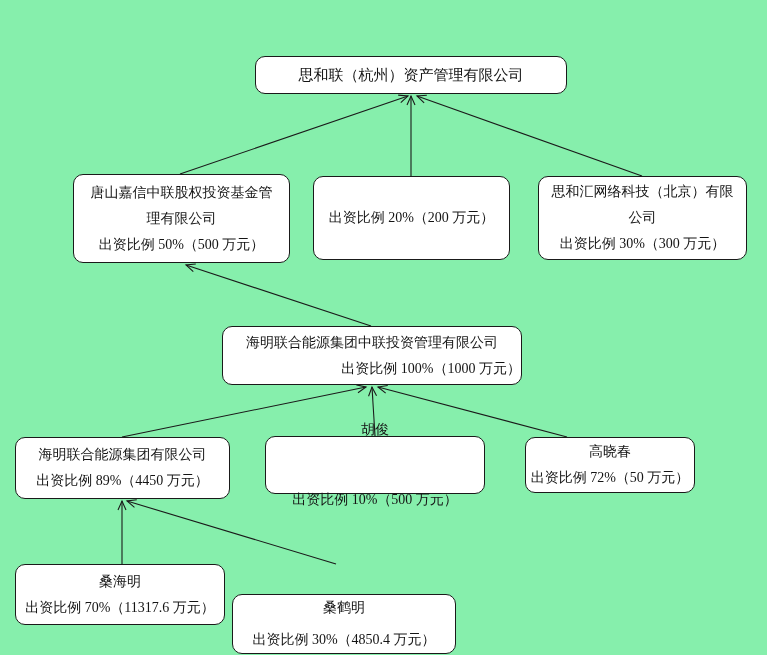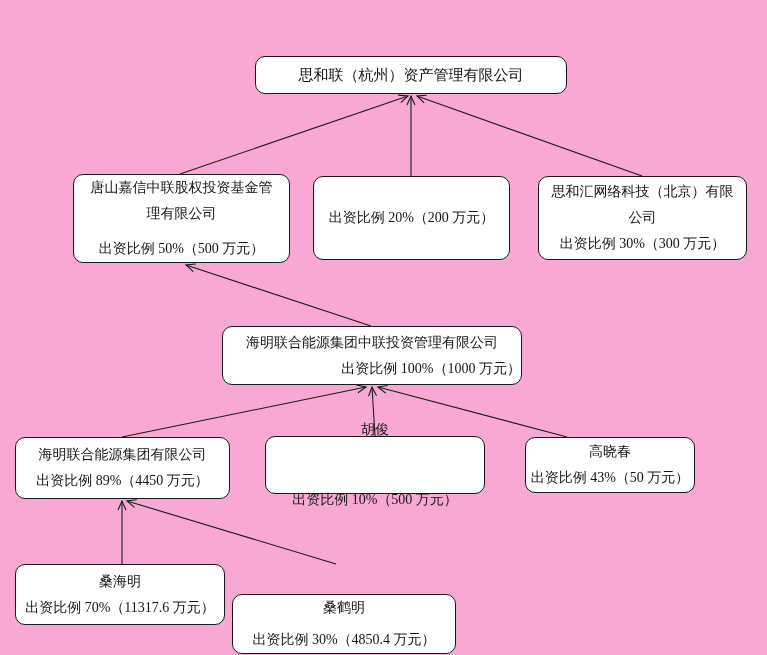--- a/index.html
+++ b/index.html
@@ -1,19 +1,19 @@
 <!DOCTYPE html>
 <html><head>
 <meta charset="utf-8">
 <style>
   html,body{margin:0;padding:0;background:#ffffff;}
   #canvas{
     position:relative;
     width:767px;height:655px;
-    background:#f9a8d4;
+    background:#86efac;
     font-family:"Liberation Serif","DejaVu Serif",serif;
     color:#141414;
     overflow:hidden;
   }
   #edges{position:absolute;left:0;top:0;pointer-events:none;}
   .node{
     position:absolute;
     box-sizing:border-box;
     border:1.5px solid #1a1a1a;
     border-radius:10px;
@@ -23,21 +23,21 @@
     align-items:center;
     justify-content:center;
     text-align:center;
     font-size:14px;
     line-height:26px;
   }
   .node .name{margin:0 auto;}
   .node .stake{white-space:nowrap;}
   
   #n-root{left:255px;top:56px;width:312px;height:38px;font-size:15px;}
-  #n-a{left:73px; top:174px;width:217px;height:89px;justify-content:space-between;}
+  #n-a{left:73px; top:174px;width:217px;height:89px;}
   #n-b{left:313px;top:176px;width:197px;height:84px;}
   #n-c{left:538px;top:176px;width:209px;height:84px;}
   #n-d{left:222px;top:326px;width:300px;height:59px;align-items:flex-end;}
   #n-e{left:15px; top:437px;width:215px;height:62px;}
   #n-f{left:265px;top:436px;width:220px;height:58px;gap:44px;}
   #n-g{left:525px;top:437px;width:170px;height:56px;}
   #n-h{left:15px; top:564px;width:210px;height:61px;text-align:center;}
   #n-i{left:232px;top:594px;width:224px;height:60px;justify-content:space-between;}
   
   #n-a .name{max-width:182px;}
@@ -94,21 +94,21 @@
     <div class="stake">出资比例 89%（4450 万元）</div>
   </div>
 
   <div class="node" id="n-f">
     <div class="name">胡俊</div>
     <div class="stake">出资比例 10%（500 万元）</div>
   </div>
 
   <div class="node" id="n-g">
     <div class="name">高晓春</div>
-    <div class="stake">出资比例 43%（50 万元）</div>
+    <div class="stake">出资比例 72%（50 万元）</div>
   </div>
 
   <div class="node" id="n-h">
     <div class="name">桑海明</div>
     <div class="stake">出资比例 70%（11317.6 万元）</div>
   </div>
 
   <div class="node" id="n-i">
     <div class="name">桑鹤明</div>
     <div class="stake">出资比例 30%（4850.4 万元）</div>

